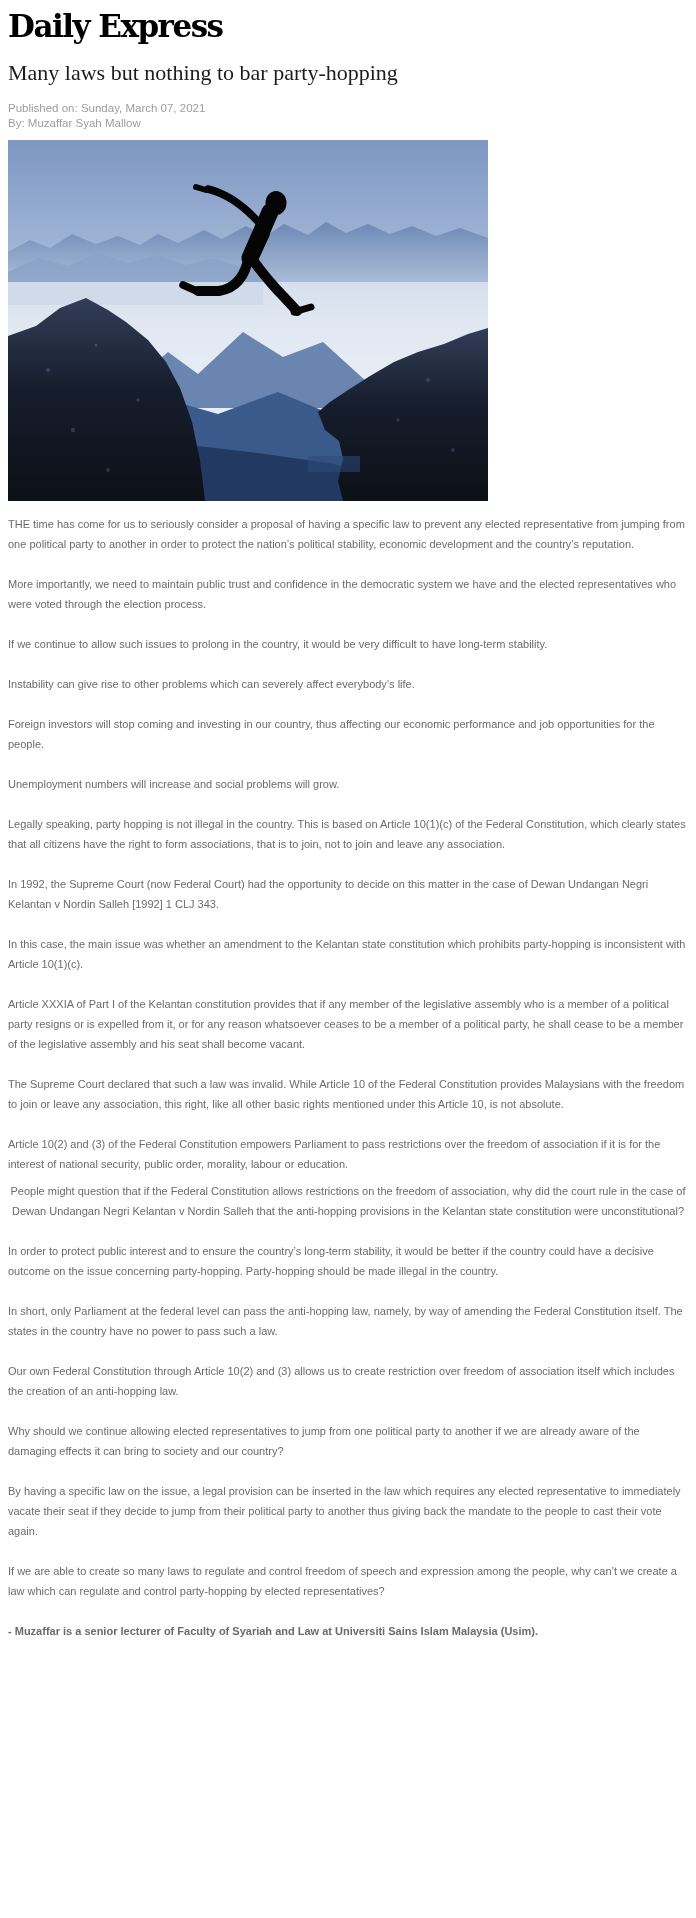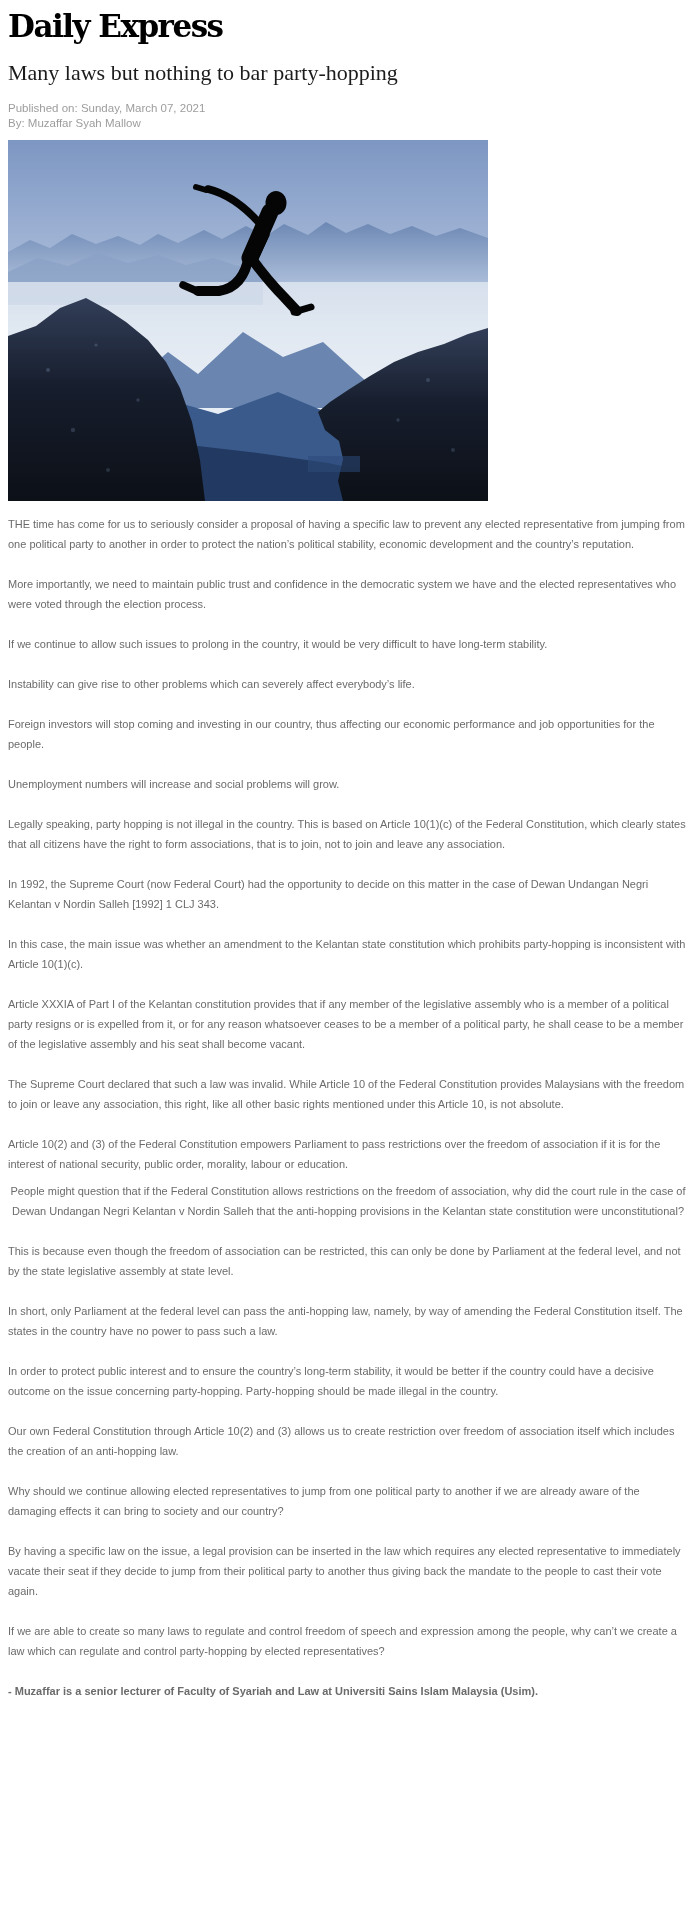--- a/index.html
+++ b/index.html
@@ -127,22 +127,21 @@
       <p>Instability can give rise to other problems which can severely affect everybody’s life.</p>
       <p>Foreign investors will stop coming and investing in our country, thus affecting our economic performance and job opportunities for the people.</p>
       <p>Unemployment numbers will increase and social problems will grow.</p>
       <p>Legally speaking, party hopping is not illegal in the country. This is based on Article 10(1)(c) of the Federal Constitution, which clearly states that all citizens have the right to form associations, that is to join, not to join and leave any association.</p>
       <p>In 1992, the Supreme Court (now Federal Court) had the opportunity to decide on this matter in the case of Dewan Undangan Negri Kelantan v Nordin Salleh [1992] 1 CLJ 343.</p>
       <p>In this case, the main issue was whether an amendment to the Kelantan state constitution which prohibits party-hopping is inconsistent with Article 10(1)(c).</p>
       <p>Article XXXIA of Part I of the Kelantan constitution provides that if any member of the legislative assembly who is a member of a political party resigns or is expelled from it, or for any reason whatsoever ceases to be a member of a political party, he shall cease to be a member of the legislative assembly and his seat shall become vacant.</p>
       <p>The Supreme Court declared that such a law was invalid. While Article 10 of the Federal Constitution provides Malaysians with the freedom to join or leave any association, this right, like all other basic rights mentioned under this Article 10, is not absolute.</p>
       <p>Article 10(2) and (3) of the Federal Constitution empowers Parliament to pass restrictions over the freedom of association if it is for the interest of national security, public order, morality, labour or education.</p>
       <p class="tight">People might question that if the Federal Constitution allows restrictions on the freedom of association, why did the court rule in the case of Dewan Undangan Negri Kelantan v Nordin Salleh that the anti-hopping provisions in the Kelantan state constitution were unconstitutional?</p>
-      <p>This is because even though the freedom of association can be restricted, this can only be done by Parliament at the federal level, and not by the state legislative assembly at state level.</p>
+      <p>In order to protect public interest and to ensure the country’s long-term stability, it would be better if the country could have a decisive outcome on the issue concerning party-hopping. Party-hopping should be made illegal in the country.</p>
       <p>In short, only Parliament at the federal level can pass the anti-hopping law, namely, by way of amending the Federal Constitution itself. The states in the country have no power to pass such a law.</p>
-      <p>In order to protect public interest and to ensure the country’s long-term stability, it would be better if the country could have a decisive outcome on the issue concerning party-hopping. Party-hopping should be made illegal in the country.</p>
       <p>Our own Federal Constitution through Article 10(2) and (3) allows us to create restriction over freedom of association itself which includes the creation of an anti-hopping law.</p>
       <p>Why should we continue allowing elected representatives to jump from one political party to another if we are already aware of the damaging effects it can bring to society and our country?</p>
       <p>By having a specific law on the issue, a legal provision can be inserted in the law which requires any elected representative to immediately vacate their seat if they decide to jump from their political party to another thus giving back the mandate to the people to cast their vote again.</p>
       <p>If we are able to create so many laws to regulate and control freedom of speech and expression among the people, why can’t we create a law which can regulate and control party-hopping by elected representatives?</p>
     </div>
   <p class="footer-note">- Muzaffar is a senior lecturer of Faculty of Syariah and Law at Universiti Sains Islam Malaysia (Usim).</p>
 </div>
 
 </body></html>

